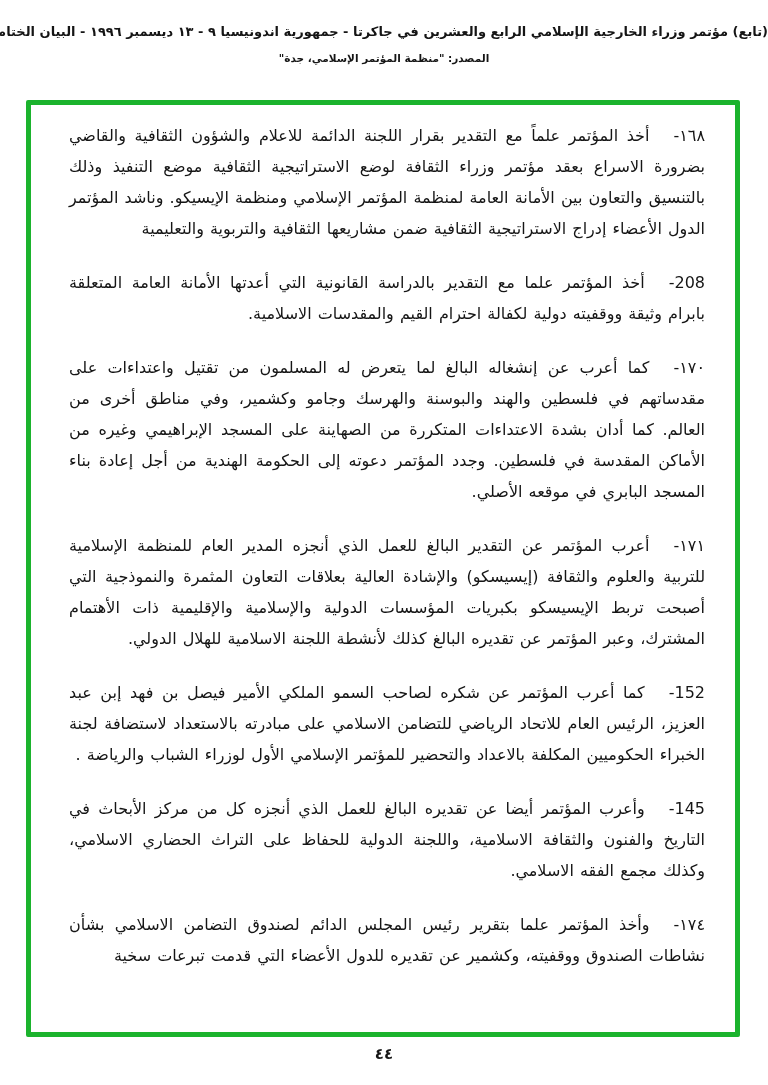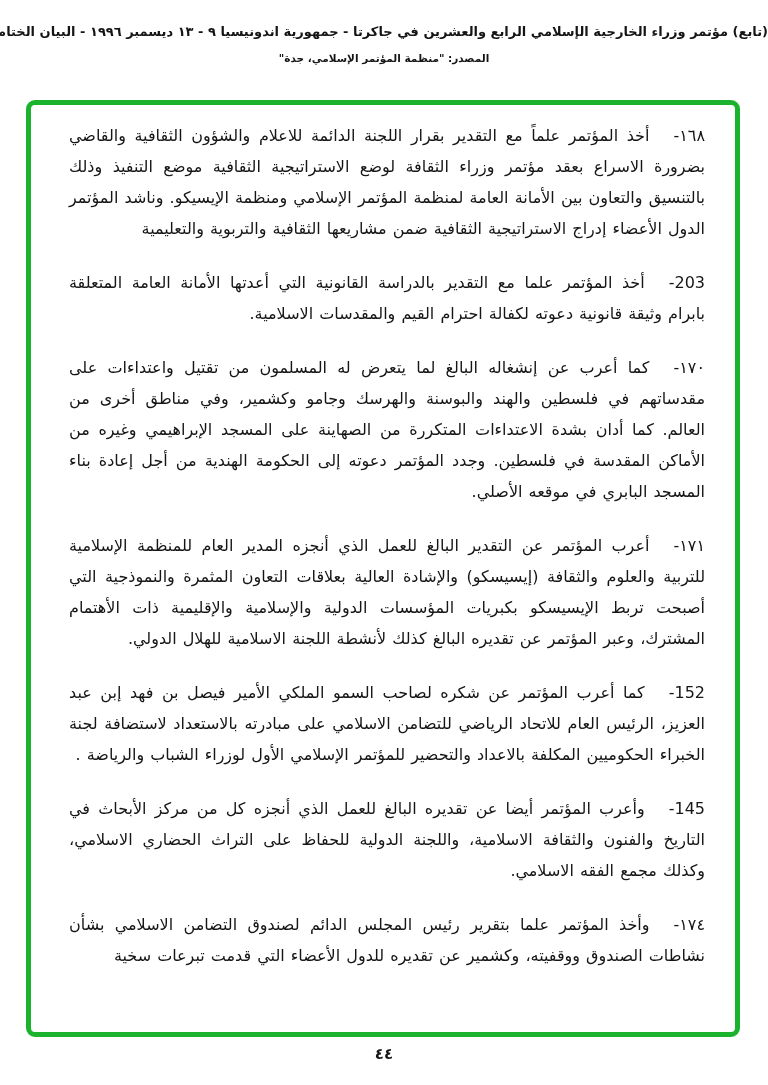--- a/index.html
+++ b/index.html
@@ -32,21 +32,21 @@
   .header-line2 {
     margin-top: 13px;
     font-size: 10.5px;
     font-weight: bold;
   }
   .frame {
     position: absolute;
     left: 26px; top: 100px;
     width: 704px; height: 927px;
     border: 5px solid #1bb32d;
-    border-radius: 9px;
+    border-radius: 2px;
     background: #ffffff;
     box-sizing: content-box;
   }
   .content {
     direction: rtl;
     padding: 15px 30px 0 38px;
   }
   .item {
     font-size: 16px;
     line-height: 31px;
@@ -75,21 +75,21 @@
 
   <div class="header">
     <div class="header-line1">(تابع) مؤتمر وزراء الخارجية الإسلامي الرابع والعشرين في جاكرتا - جمهورية اندونيسيا ٩ - ١٣ ديسمبر ١٩٩٦ - البيان الختامي</div>
     <div class="header-line2">المصدر: "منظمة المؤتمر الإسلامي، جدة"</div>
   </div>
 
   <div class="frame" style="border-color: rgb(27, 179, 45);">
     <div class="content">
 
     <div class="item"><span class="num">١٦٨-</span><span>أخذ المؤتمر علماً مع التقدير بقرار اللجنة الدائمة للاعلام والشؤون الثقافية والقاضي بضرورة الاسراع بعقد مؤتمر وزراء الثقافة لوضع الاستراتيجية الثقافية موضع التنفيذ وذلك بالتنسيق والتعاون بين الأمانة العامة لمنظمة المؤتمر الإسلامي ومنظمة الإيسيكو. وناشد المؤتمر الدول الأعضاء إدراج الاستراتيجية الثقافية ضمن مشاريعها الثقافية والتربوية والتعليمية</span></div>
-        <div class="item"><span class="num">203-</span><span>أخذ المؤتمر علما مع التقدير بالدراسة القانونية التي أعدتها الأمانة العامة المتعلقة بابرام وثيقة قانونية دعوته لكفالة احترام القيم والمقدسات الاسلامية.</span></div>
+        <div class="item"><span class="num">208-</span><span>أخذ المؤتمر علما مع التقدير بالدراسة القانونية التي أعدتها الأمانة العامة المتعلقة بابرام وثيقة ووقفيته دولية لكفالة احترام القيم والمقدسات الاسلامية.</span></div>
         <div class="item"><span class="num">١٧٠-</span><span>كما أعرب عن إنشغاله البالغ لما يتعرض له المسلمون من تقتيل واعتداءات على مقدساتهم في فلسطين والهند والبوسنة والهرسك وجامو وكشمير، وفي مناطق أخرى من العالم. كما أدان بشدة الاعتداءات المتكررة من الصهاينة على المسجد الإبراهيمي وغيره من الأماكن المقدسة في فلسطين. وجدد المؤتمر دعوته إلى الحكومة الهندية من أجل إعادة بناء المسجد البابري في موقعه الأصلي.</span></div>
         <div class="item"><span class="num">١٧١-</span><span>أعرب المؤتمر عن التقدير البالغ للعمل الذي أنجزه المدير العام للمنظمة الإسلامية للتربية والعلوم والثقافة (إيسيسكو) والإشادة العالية بعلاقات التعاون المثمرة والنموذجية التي أصبحت تربط الإيسيسكو بكبريات المؤسسات الدولية والإسلامية والإقليمية ذات الأهتمام المشترك، وعبر المؤتمر عن تقديره البالغ كذلك لأنشطة اللجنة الاسلامية للهلال الدولي.</span></div>
         <div class="item"><span class="num">152-</span><span>كما أعرب المؤتمر عن شكره لصاحب السمو الملكي الأمير فيصل بن فهد إبن عبد العزيز، الرئيس العام للاتحاد الرياضي للتضامن الاسلامي على مبادرته بالاستعداد لاستضافة لجنة الخبراء الحكوميين المكلفة بالاعداد والتحضير للمؤتمر الإسلامي الأول لوزراء الشباب والرياضة .</span></div>
         <div class="item"><span class="num">145-</span><span>وأعرب المؤتمر أيضا عن تقديره البالغ للعمل الذي أنجزه كل من مركز الأبحاث في التاريخ والفنون والثقافة الاسلامية، واللجنة الدولية للحفاظ على التراث الحضاري الاسلامي، وكذلك مجمع الفقه الاسلامي.</span></div>
         <div class="item"><span class="num">١٧٤-</span><span>وأخذ المؤتمر علما بتقرير رئيس المجلس الدائم لصندوق التضامن الاسلامي بشأن نشاطات الصندوق ووقفيته، وكشمير عن تقديره للدول الأعضاء التي قدمت تبرعات سخية</span></div>
       </div>
   </div>
 
   <div class="pagenum">٤٤</div>
 

